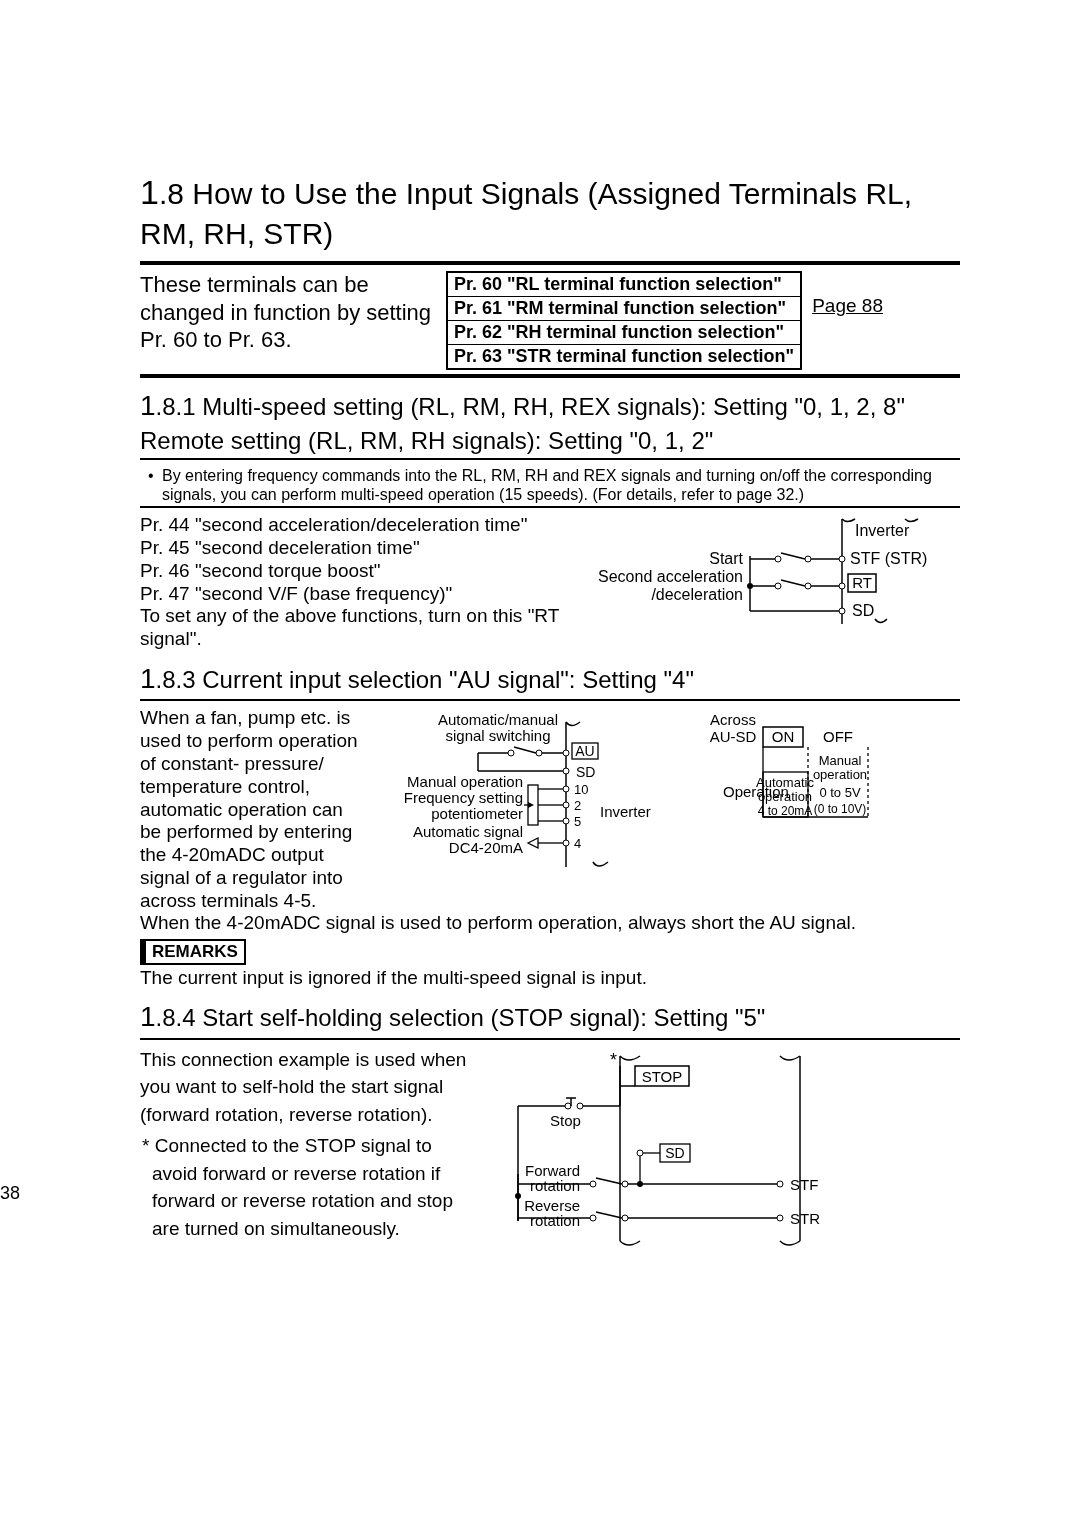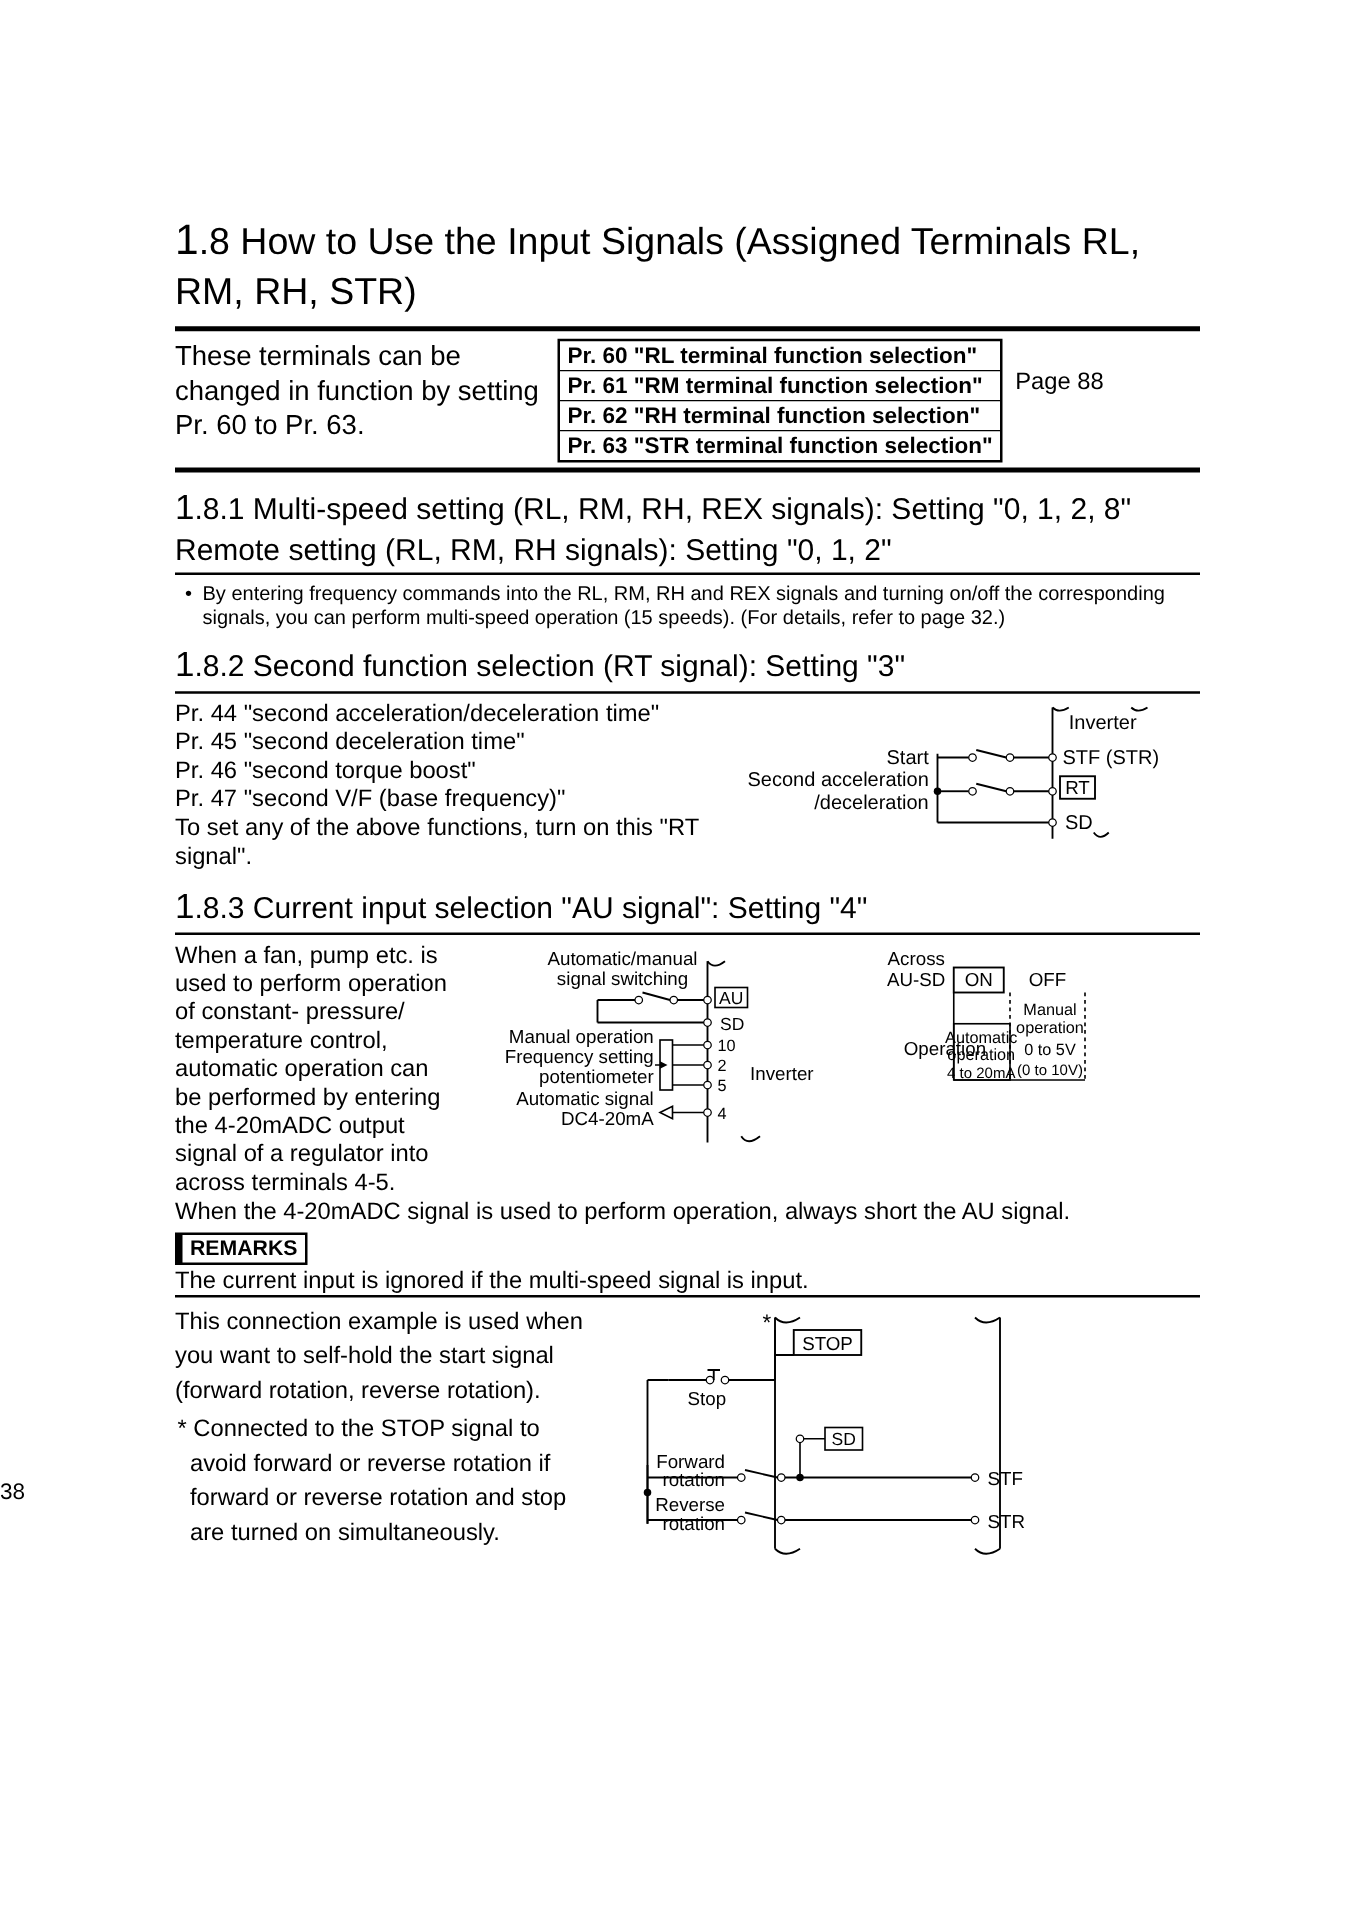--- a/index.html
+++ b/index.html
@@ -46,20 +46,21 @@
     font-size: 18px;
     font-weight: bold;
     padding: 1px 6px;
   }
   .param-box div + div {
     border-top: 1.5px solid #000;
   }
   .page-ref {
     font-size: 19px;
     padding: 24px 6px 0 4px;
+    text-decoration: underline;
   }
   .section-heading {
     font-size: 24px;
     line-height: 1.3;
     margin: 10px 0 2px 0;
   }
   .section-heading .num {
     font-size: 28px;
   }
   .section-rule {
@@ -139,23 +140,20 @@
   <div class="thick-rule" style="margin-top:4px"></div>
 
   <div class="section-heading">
     <span class="num">1</span><span>.8.1 Multi-speed setting (RL, RM, RH, REX signals): Setting "0, 1, 2, 8" Remote setting (RL, RM, RH signals): Setting "0, 1, 2"</span>
   </div>
   <div class="section-rule"></div>
   <div class="bullet-block">
     <div class="item">By entering frequency commands into the RL, RM, RH and REX signals and turning on/off the corresponding signals, you can perform multi-speed operation (15 speeds). (For details, refer to page 32.)</div>
   </div>
 
-  <div class="section-heading">
-    <span class="num">1</span><span>.8.2 Second function selection (RT signal): Setting "3"</span>
-  </div>
   <div class="section-rule"></div>
 
   <div class="row">
     <div class="col-text" style="width:445px">
       <div>Pr. 44 "second acceleration/deceleration time"</div>
       <div>Pr. 45 "second deceleration time"</div>
       <div>Pr. 46 "second torque boost"</div>
       <div>Pr. 47 "second V/F (base frequency)"</div>
       <div>To set any of the above functions, turn on this "RT signal".</div>
     </div>
@@ -277,20 +275,23 @@
       </svg>
     </div>
   </div>
 
   <div class="col-text">When the 4-20mADC signal is used to perform operation, always short the AU signal.</div>
   <div style="margin-top:4px">
     <span class="remarks-box">REMARKS</span>
   </div>
   <div class="remarks-text">The current input is ignored if the multi-speed signal is input.</div>
 
+  <div class="section-heading">
+    <span class="num">1</span><span>.8.4 Start self-holding selection (STOP signal): Setting "5"</span>
+  </div>
   <div class="section-rule"></div>
 
   <div class="row">
     <div class="col-text" style="width:330px; line-height:1.45">
       <div>This connection example is used when you want to self-hold the start signal (forward rotation, reverse rotation).</div>
       <div style="padding-left:12px; text-indent:-10px; margin-top:4px;">* Connected to the STOP signal to avoid forward or reverse rotation if forward or reverse rotation and stop are turned on simultaneously.</div>
     </div>
     <div class="diagram">
       <svg width="440" height="230" viewBox="0 0 440 230">
 

